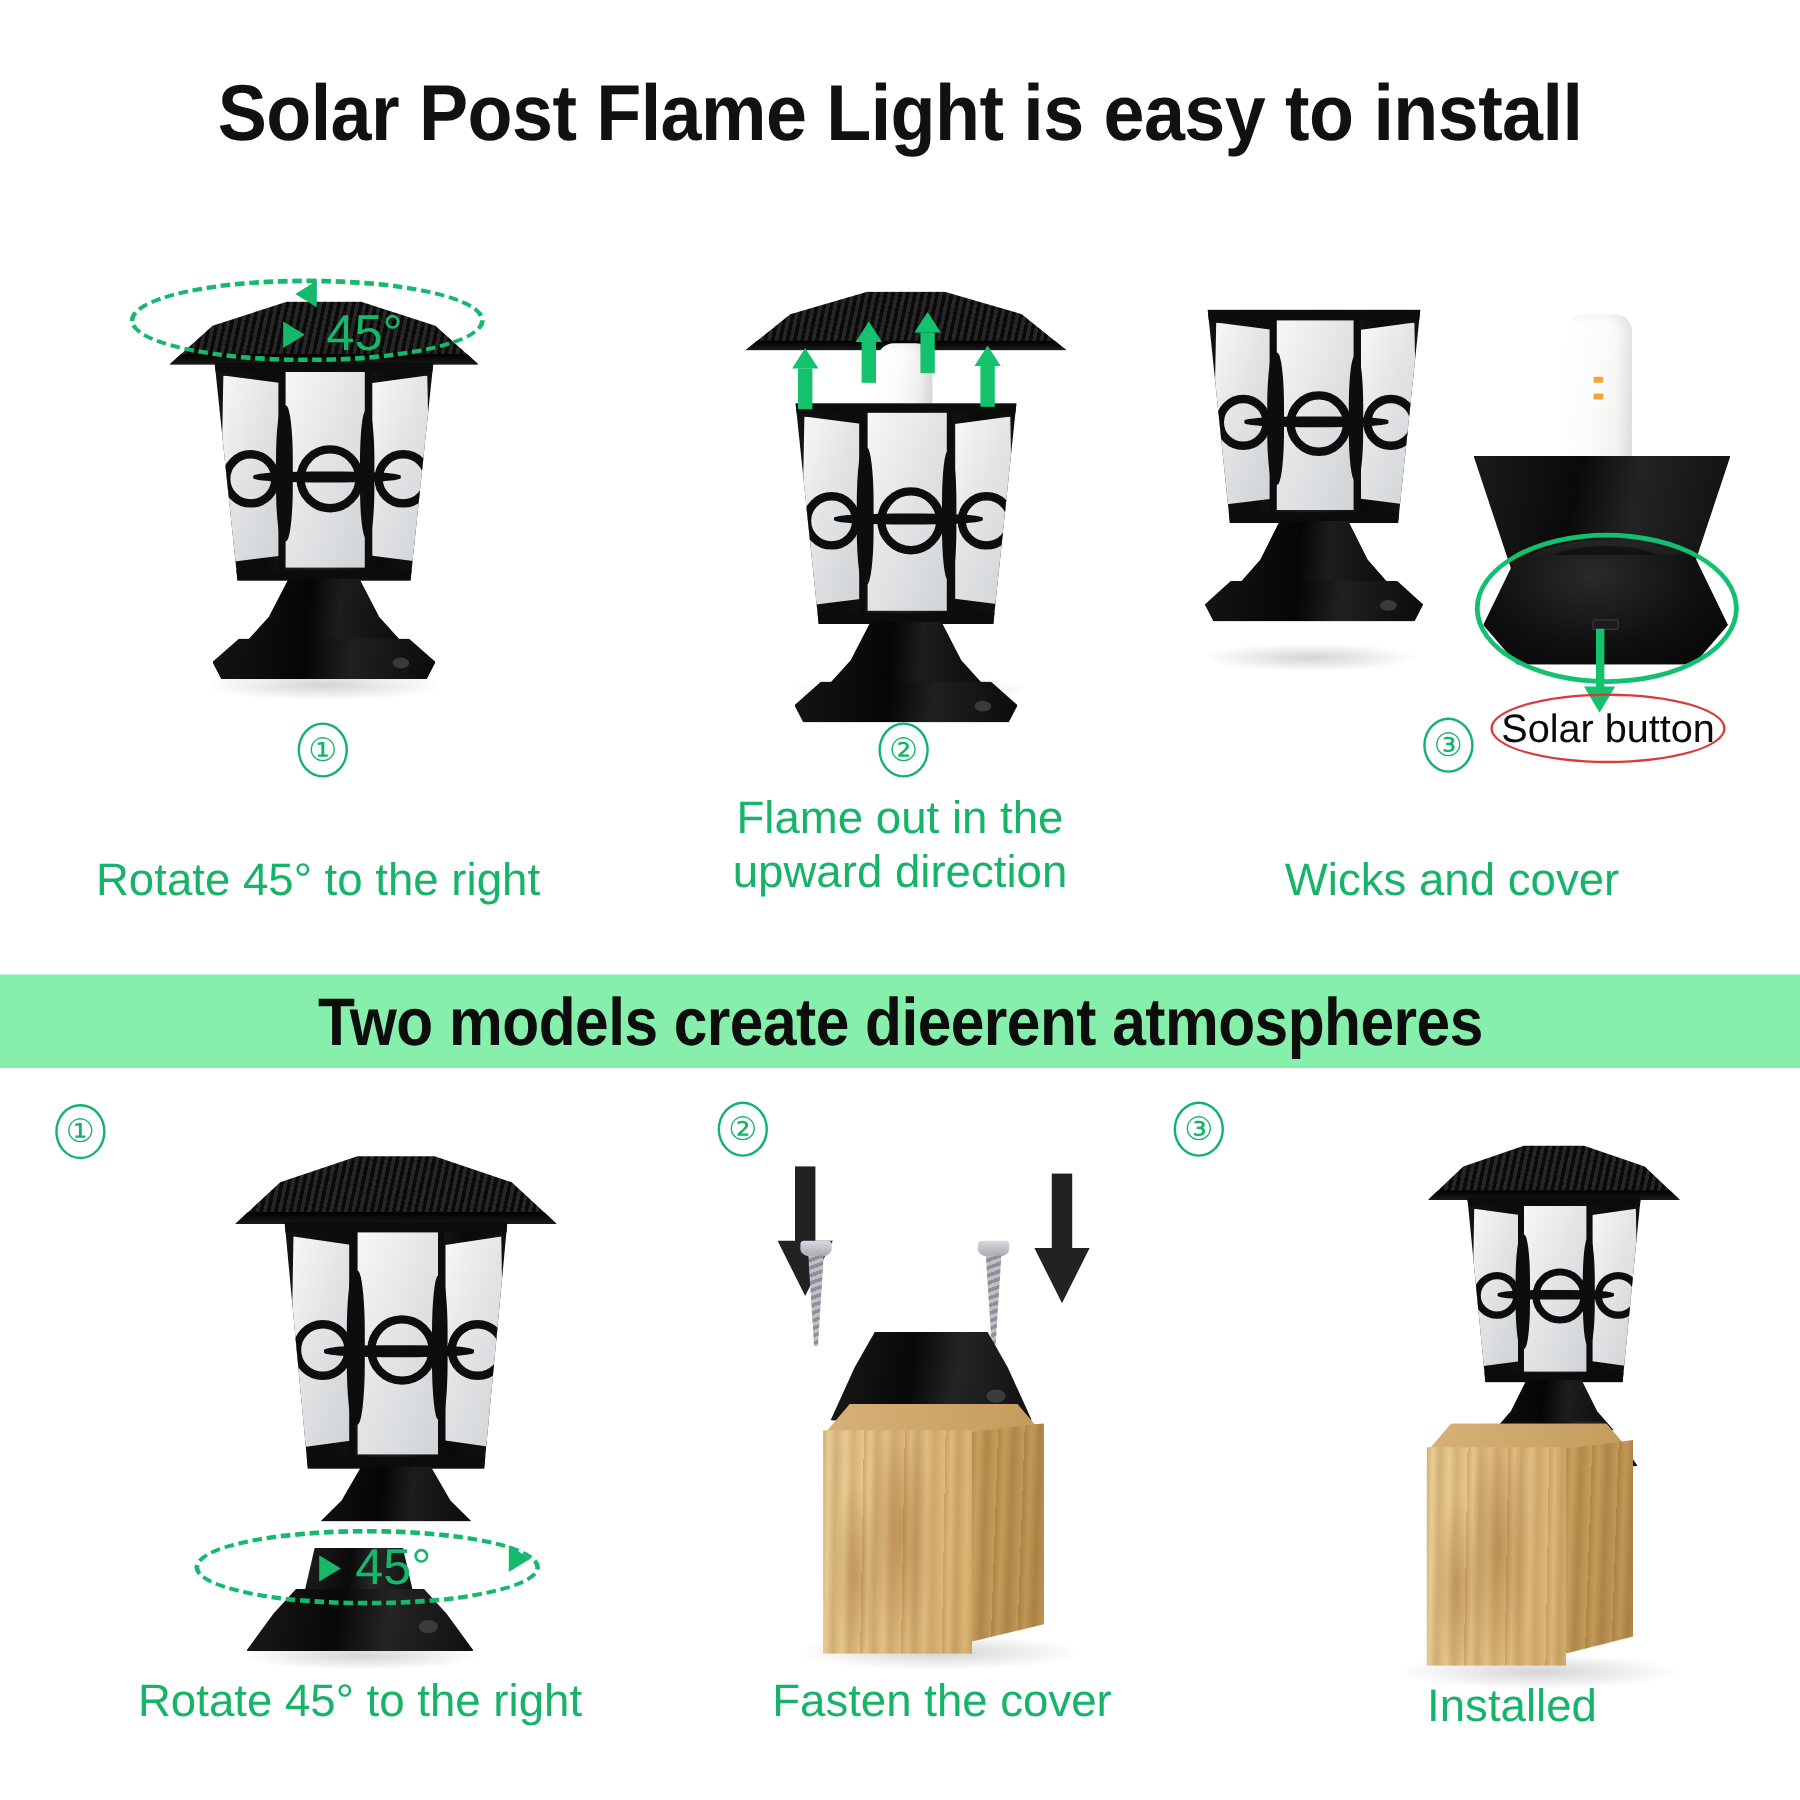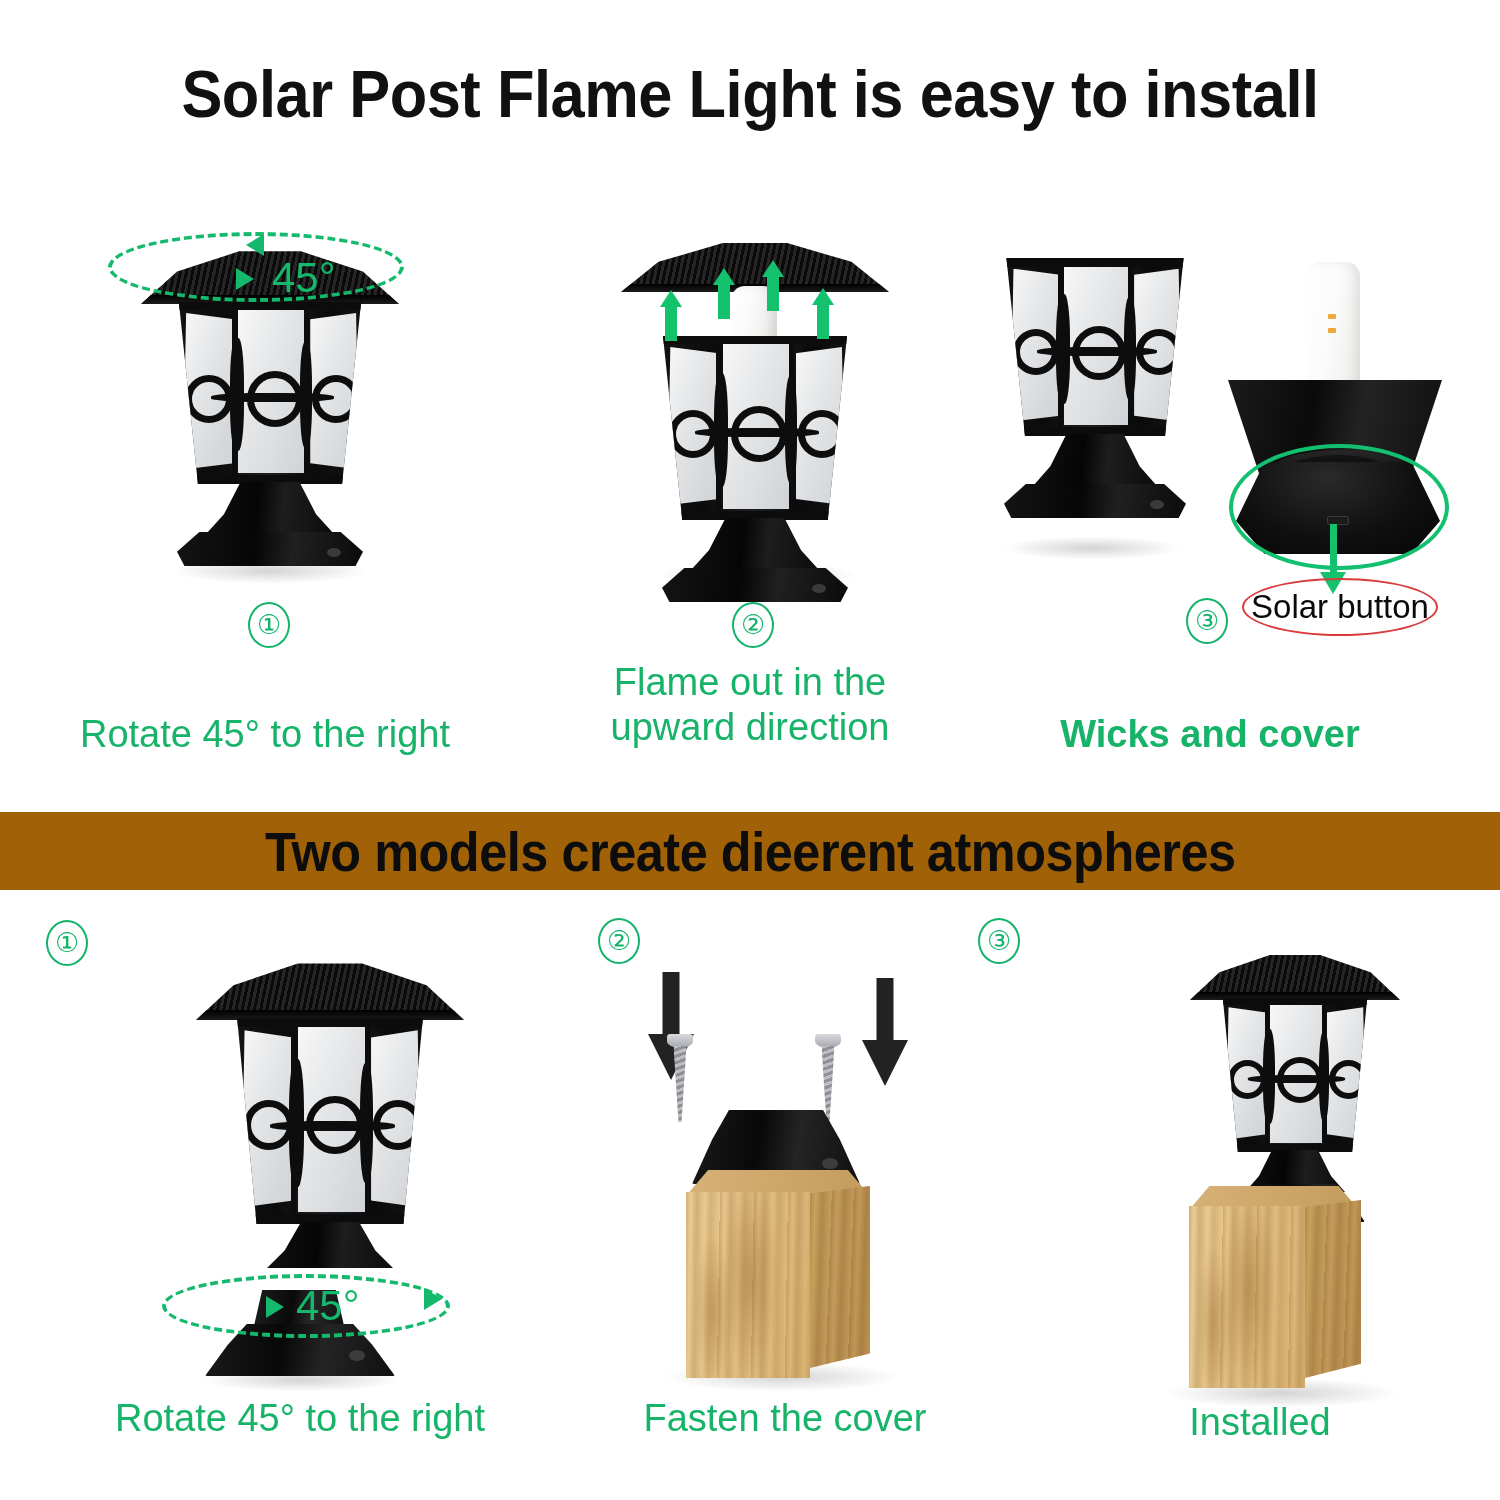--- a/index.html
+++ b/index.html
@@ -30,21 +30,21 @@
     transform: scaleX(0.93);
     white-space: nowrap;
   }
 
   .green-banner {
     position: absolute;
     top: 812px;
     left: 0;
     width: 1500px;
     height: 78px;
-    background: #a16207;
+    background: #86efac;
     display: flex;
     align-items: center;
     justify-content: center;
   }
   .banner-title {
     font-family: "Liberation Sans Narrow", "Liberation Sans", sans-serif;
     font-weight: bold;
     font-size: 56px;
     color: #0d0d0d;
     letter-spacing: -0.5px;
@@ -460,21 +460,21 @@
 </div>
 
 <div class="hl-ellipse" style="left:1229px; top:444px; width:212px; height:118px;"></div>
 <div class="sw-arrow-shaft" style="left:1330px; top:524px; height:52px;"></div>
 <div class="sw-arrow-head" style="left:1320px; top:572px;"></div>
 <div class="sw-ellipse" style="left:1242px; top:578px; width:192px; height:54px;">
   <span class="sw-label">Solar button</span>
 </div>
 
 <div class="step-num" style="left:1186px; top:598px;">③</div>
-<div class="caption" style="left:1020px; top:712px; width:380px;font-weight:bold;">Wicks and cover</div>
+<div class="caption" style="left:1020px; top:712px; width:380px;">Wicks and cover</div>
 
 <div class="green-banner">
   <span class="banner-title">Two models create dieerent atmospheres</span>
 </div>
 
 <div class="step-num" style="left:46px; top:920px;">①</div>
 
 <div class="lamp" style="left:165px; top:960px; width:330px; height:330px;">
   <div class="roof" style="top:0px; width:268px; height:60px;"></div>
   <div class="body-box" style="top:58px; width:216px; height:206px;">

